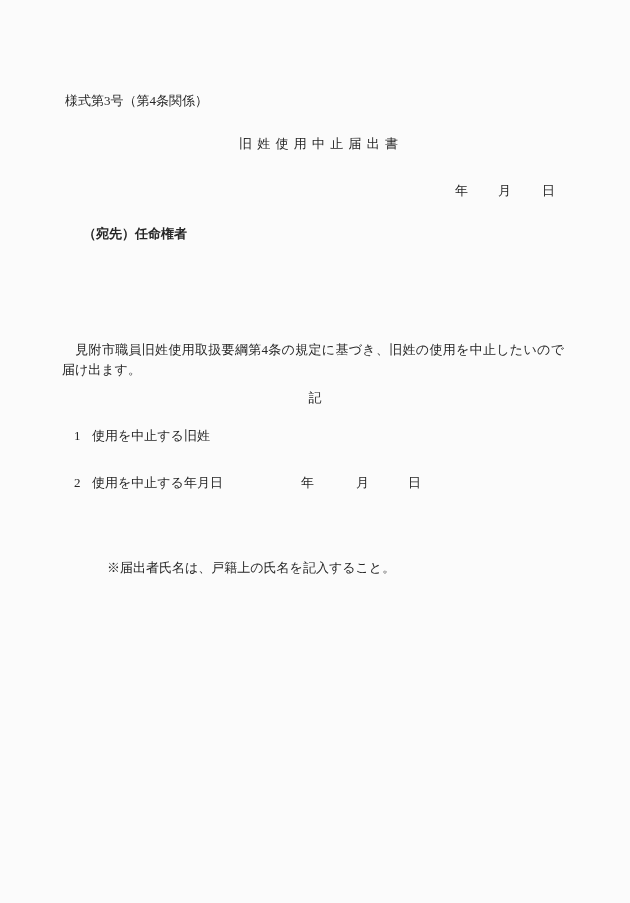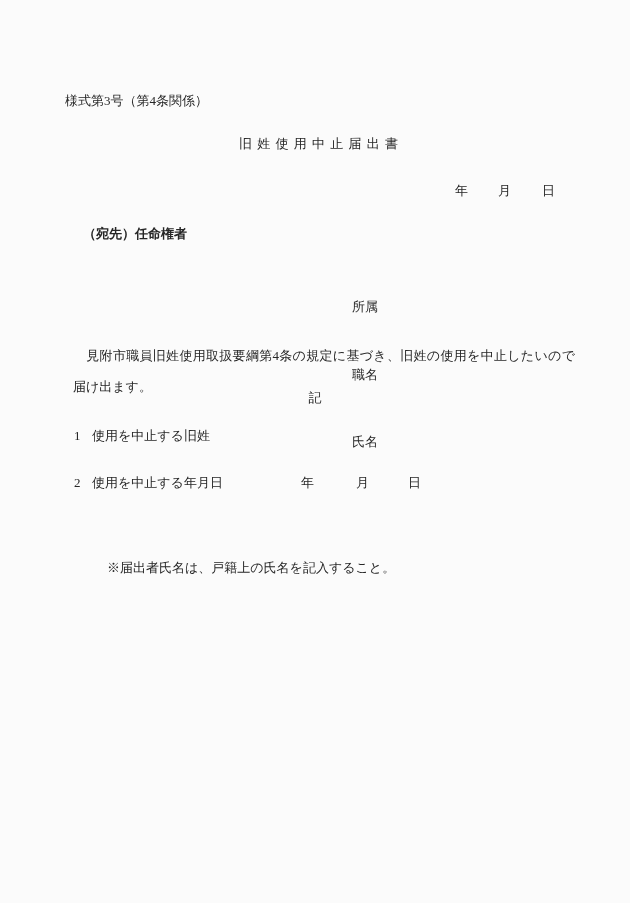--- a/index.html
+++ b/index.html
@@ -34,23 +34,23 @@
   .date-line .month { position: absolute; left: 498px; top: 0; }
   .date-line .day   { position: absolute; left: 542px; top: 0; }
   .addressee { left: 83px; top: 227px; font-weight: bold; }
   .submitter {
     left: 352px; top: 251px;
     line-height: 22.5px;
     white-space: pre;
   }
   .submitter div { height: 22.5px; }
   .body-par {
-    left: 73px; top: 340px;
+    left: 62px; top: 340px;
     width: 502px;
-    line-height: 31px;
+    line-height: 20px;
     white-space: normal;
     text-align: justify;
   }
   .ki {
     left: 0; top: 391px;
     width: 100%;
     text-align: center;
   }
   .item-row { left: 0; width: 100%; height: 15px; }
   .item-row.one { top: 429px; }
@@ -72,25 +72,20 @@
   <div class="abs doc-title">旧 姓 使 用 中 止 届 出 書</div>
 
   <div class="abs date-line">
     <span class="year">年</span>
     <span class="month">月</span>
     <span class="day">日</span>
   </div>
 
   <div class="abs addressee">（宛先）任命権者</div>
 
-  <div class="abs submitter">
-    <div>所属</div>
-    <div>職名</div>
-    <div>氏名</div>
-  </div>
 
   <div class="abs body-par">　見附市職員旧姓使用取扱要綱第4条の規定に基づき、旧姓の使用を中止したいので届け出ます。</div>
 
   <div class="abs ki">記</div>
 
   <div class="abs item-row one">
     <span class="num">1</span>
     <span class="label">使用を中止する旧姓</span>
   </div>
 

